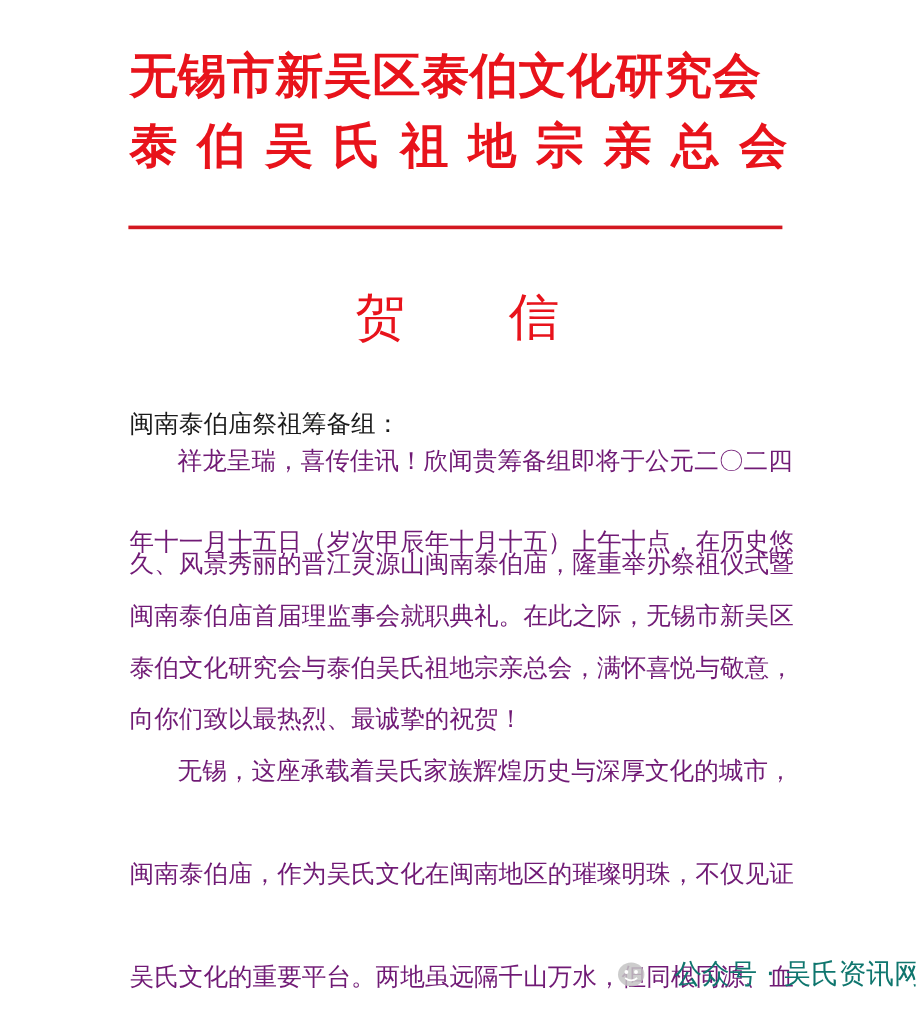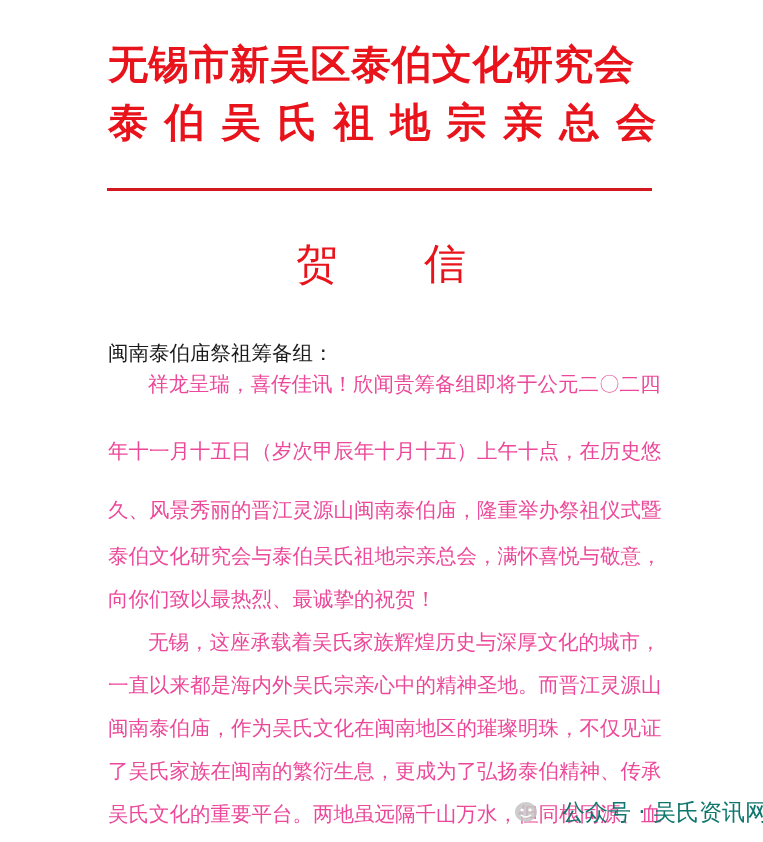--- a/index.html
+++ b/index.html
@@ -74,21 +74,21 @@
       margin-top: 13px;
     }
     .salutation {
       top: 325px;
       line-height: 30px;
     }
     .line {
       position: absolute;
       left: 108px;
       white-space: nowrap;
-      color: #ec4899;
+      color: #701a75;
       font-size: 20.5px;
       line-height: 30px;
       font-family: "DejaVu Serif", "Liberation Serif", serif;
     }
     .indent {
       left: 148px;
     }
     .watermark {
       position: absolute;
       left: 562px;
@@ -133,28 +133,27 @@
 
   <div class="doc-title">
     <span>贺</span>
     <span>信</span>
   </div>
 
   <div class="body-text salutation">闽南泰伯庙祭祖筹备组：</div>
 
   <div class="line indent" style="top:369px;">祥龙呈瑞，喜传佳讯！欣闻贵筹备组即将于公元二〇二四</div>
   <div class="line" style="top:436px;">年十一月十五日（岁次甲辰年十月十五）上午十点，在历史悠</div>
-  <div class="line" style="top:455px;margin-top:40px;">久、风景秀丽的晋江灵源山闽南泰伯庙，隆重举办祭祖仪式暨</div>
+  <div class="line" style="top:455px;">久、风景秀丽的晋江灵源山闽南泰伯庙，隆重举办祭祖仪式暨</div>
+  <div class="line" style="top:498px;">闽南泰伯庙首届理监事会就职典礼。在此之际，无锡市新吴区</div>
   <div class="line" style="top:541px;">泰伯文化研究会与泰伯吴氏祖地宗亲总会，满怀喜悦与敬意，</div>
   <div class="line" style="top:584px;">向你们致以最热烈、最诚挚的祝贺！</div>
 
   <div class="line indent" style="top:627px;">无锡，这座承载着吴氏家族辉煌历史与深厚文化的城市，</div>
-  <div class="line" style="top:670px;">一直以来都是海内外吴氏宗亲心中的精神圣地。而晋江灵源山</div>
   <div class="line" style="top:713px;">闽南泰伯庙，作为吴氏文化在闽南地区的璀璨明珠，不仅见证</div>
-  <div class="line" style="top:756px;">了吴氏家族在闽南的繁衍生息，更成为了弘扬泰伯精神、传承</div>
   <div class="line" style="top:799px;">吴氏文化的重要平台。两地虽远隔千山万水，但同根同源、血</div>
 
   <svg class="wm-icon" viewBox="0 0 26 24">
     <ellipse cx="13" cy="12" rx="11" ry="10" fill="#c4c4c4" opacity="0.85"></ellipse>
     <circle cx="9" cy="10" r="1.6" fill="#ffffff"></circle>
     <circle cx="17" cy="10" r="1.6" fill="#ffffff"></circle>
     <path d="M8 15 Q13 19 18 15" stroke="#ffffff" stroke-width="1.4" fill="none"></path>
   </svg>
   <div class="watermark">公众号 · 吴氏资讯网</div>
 

